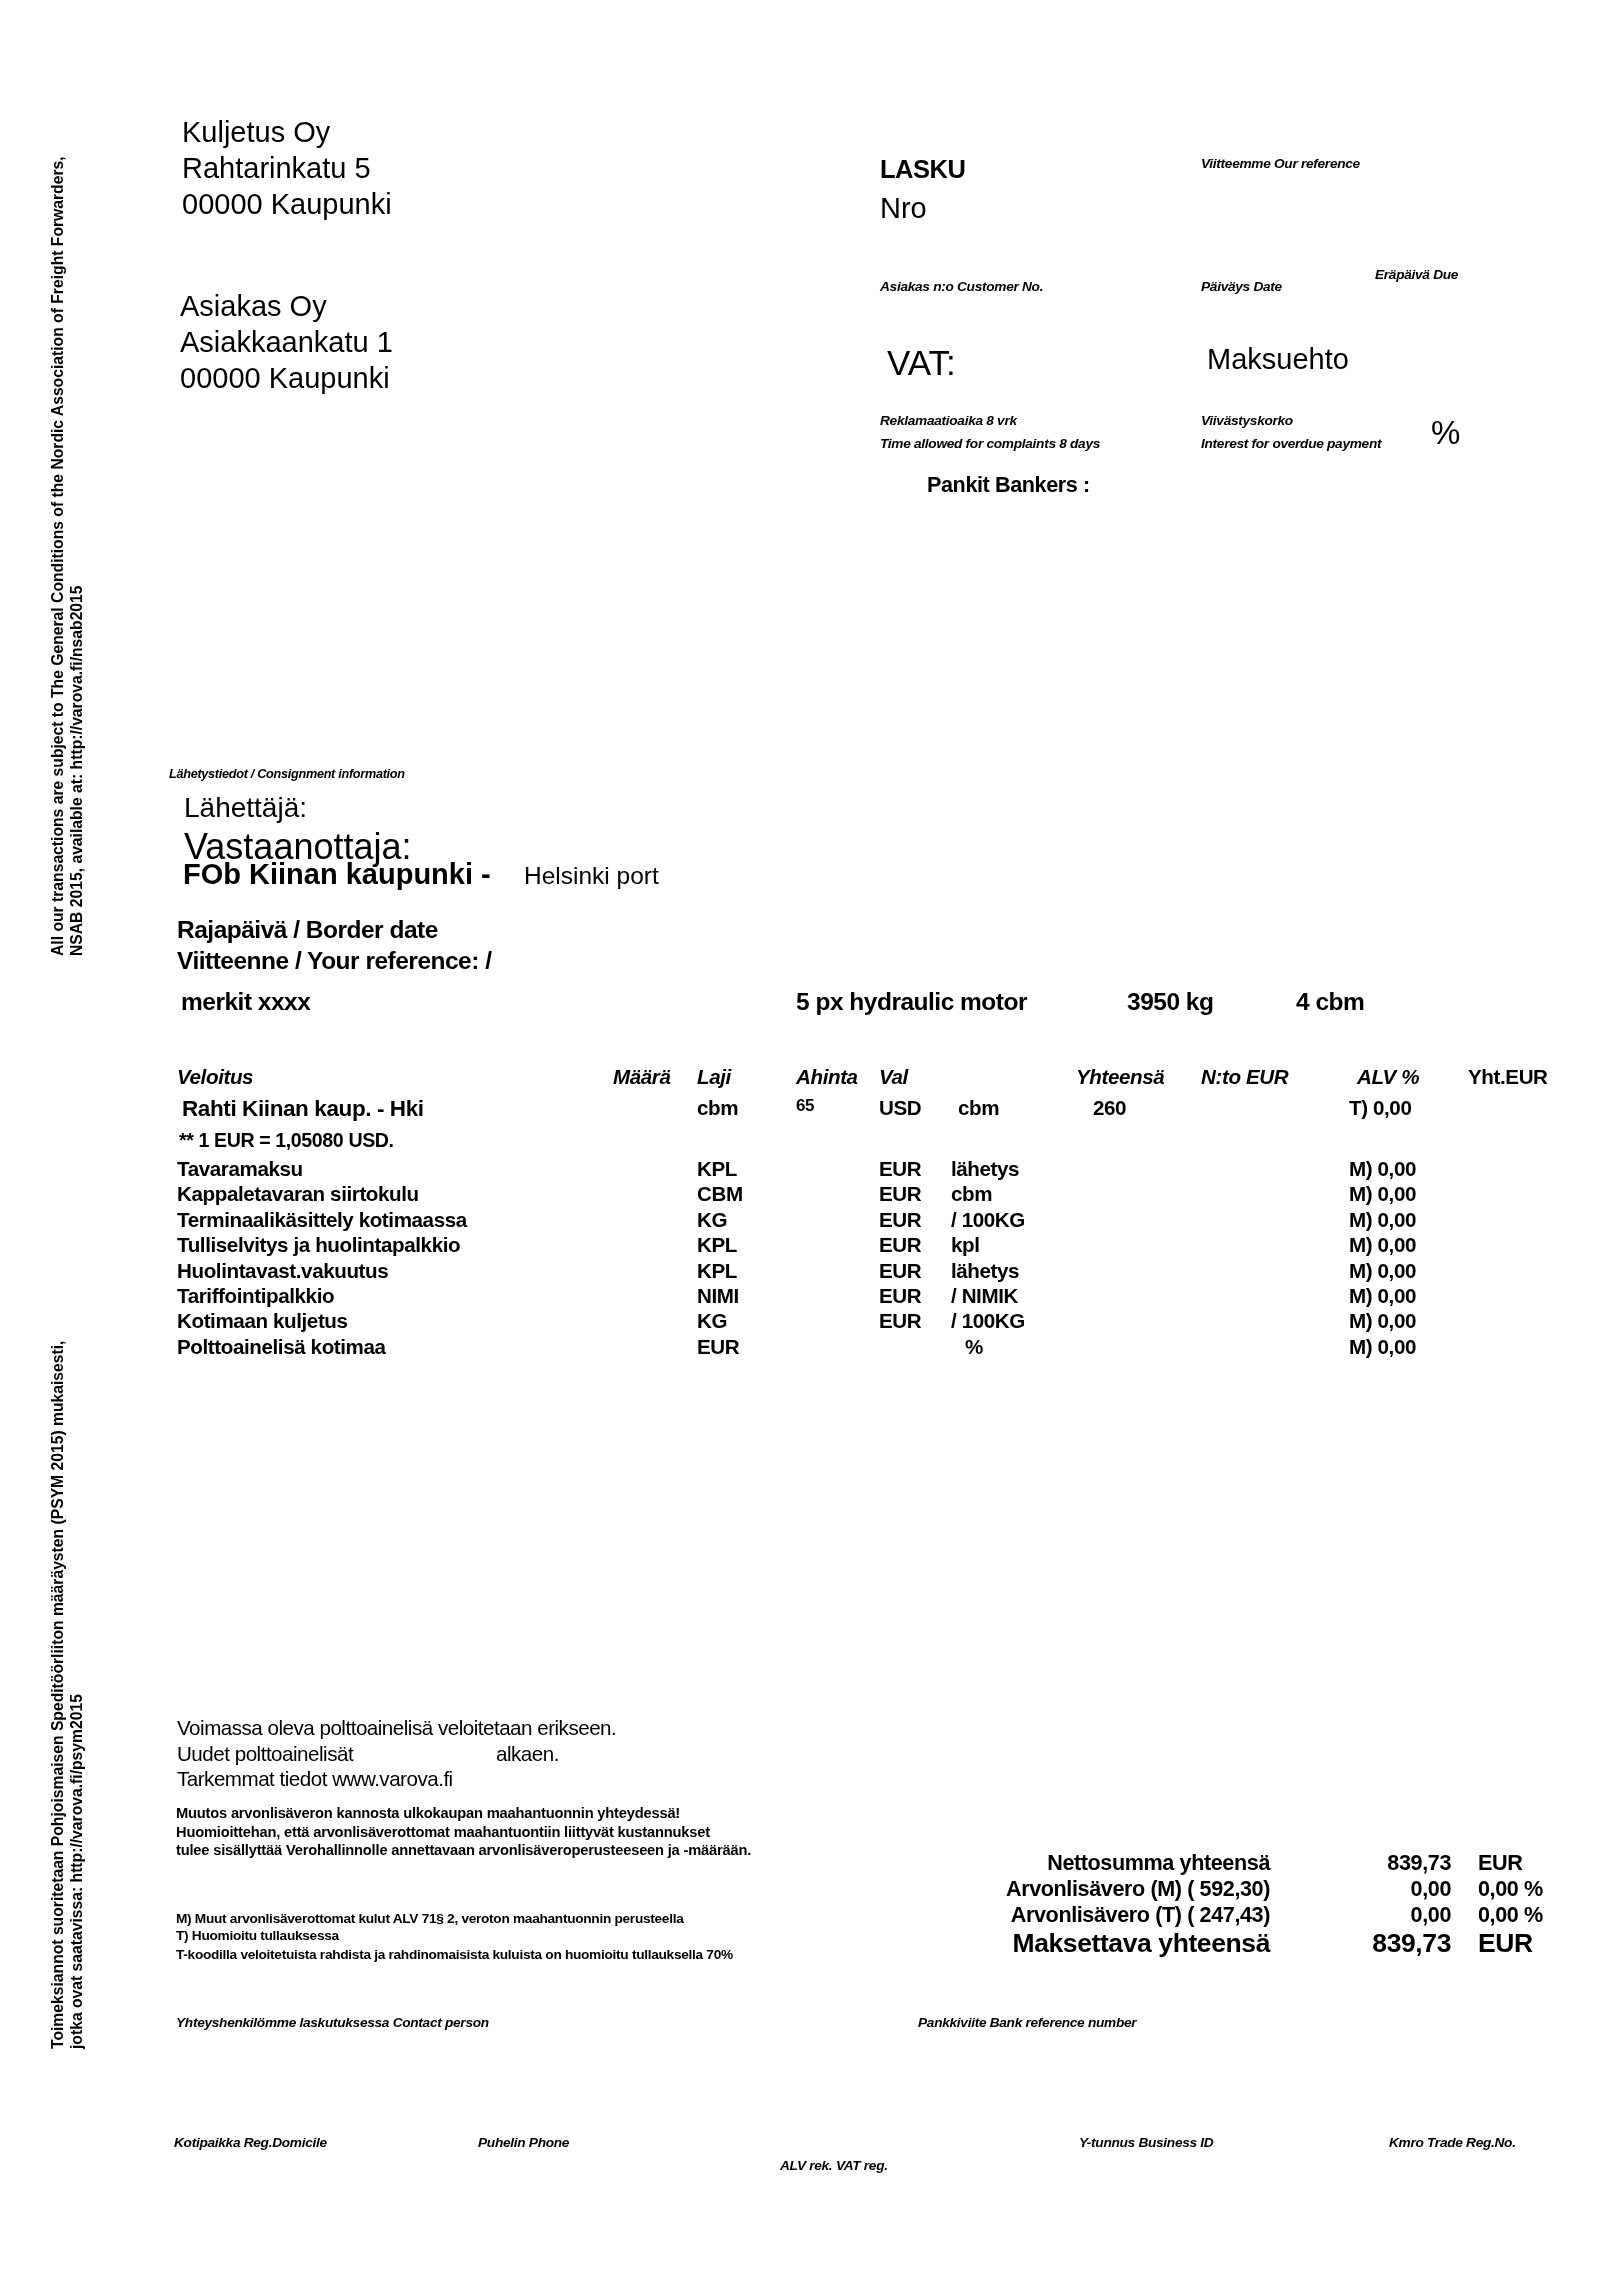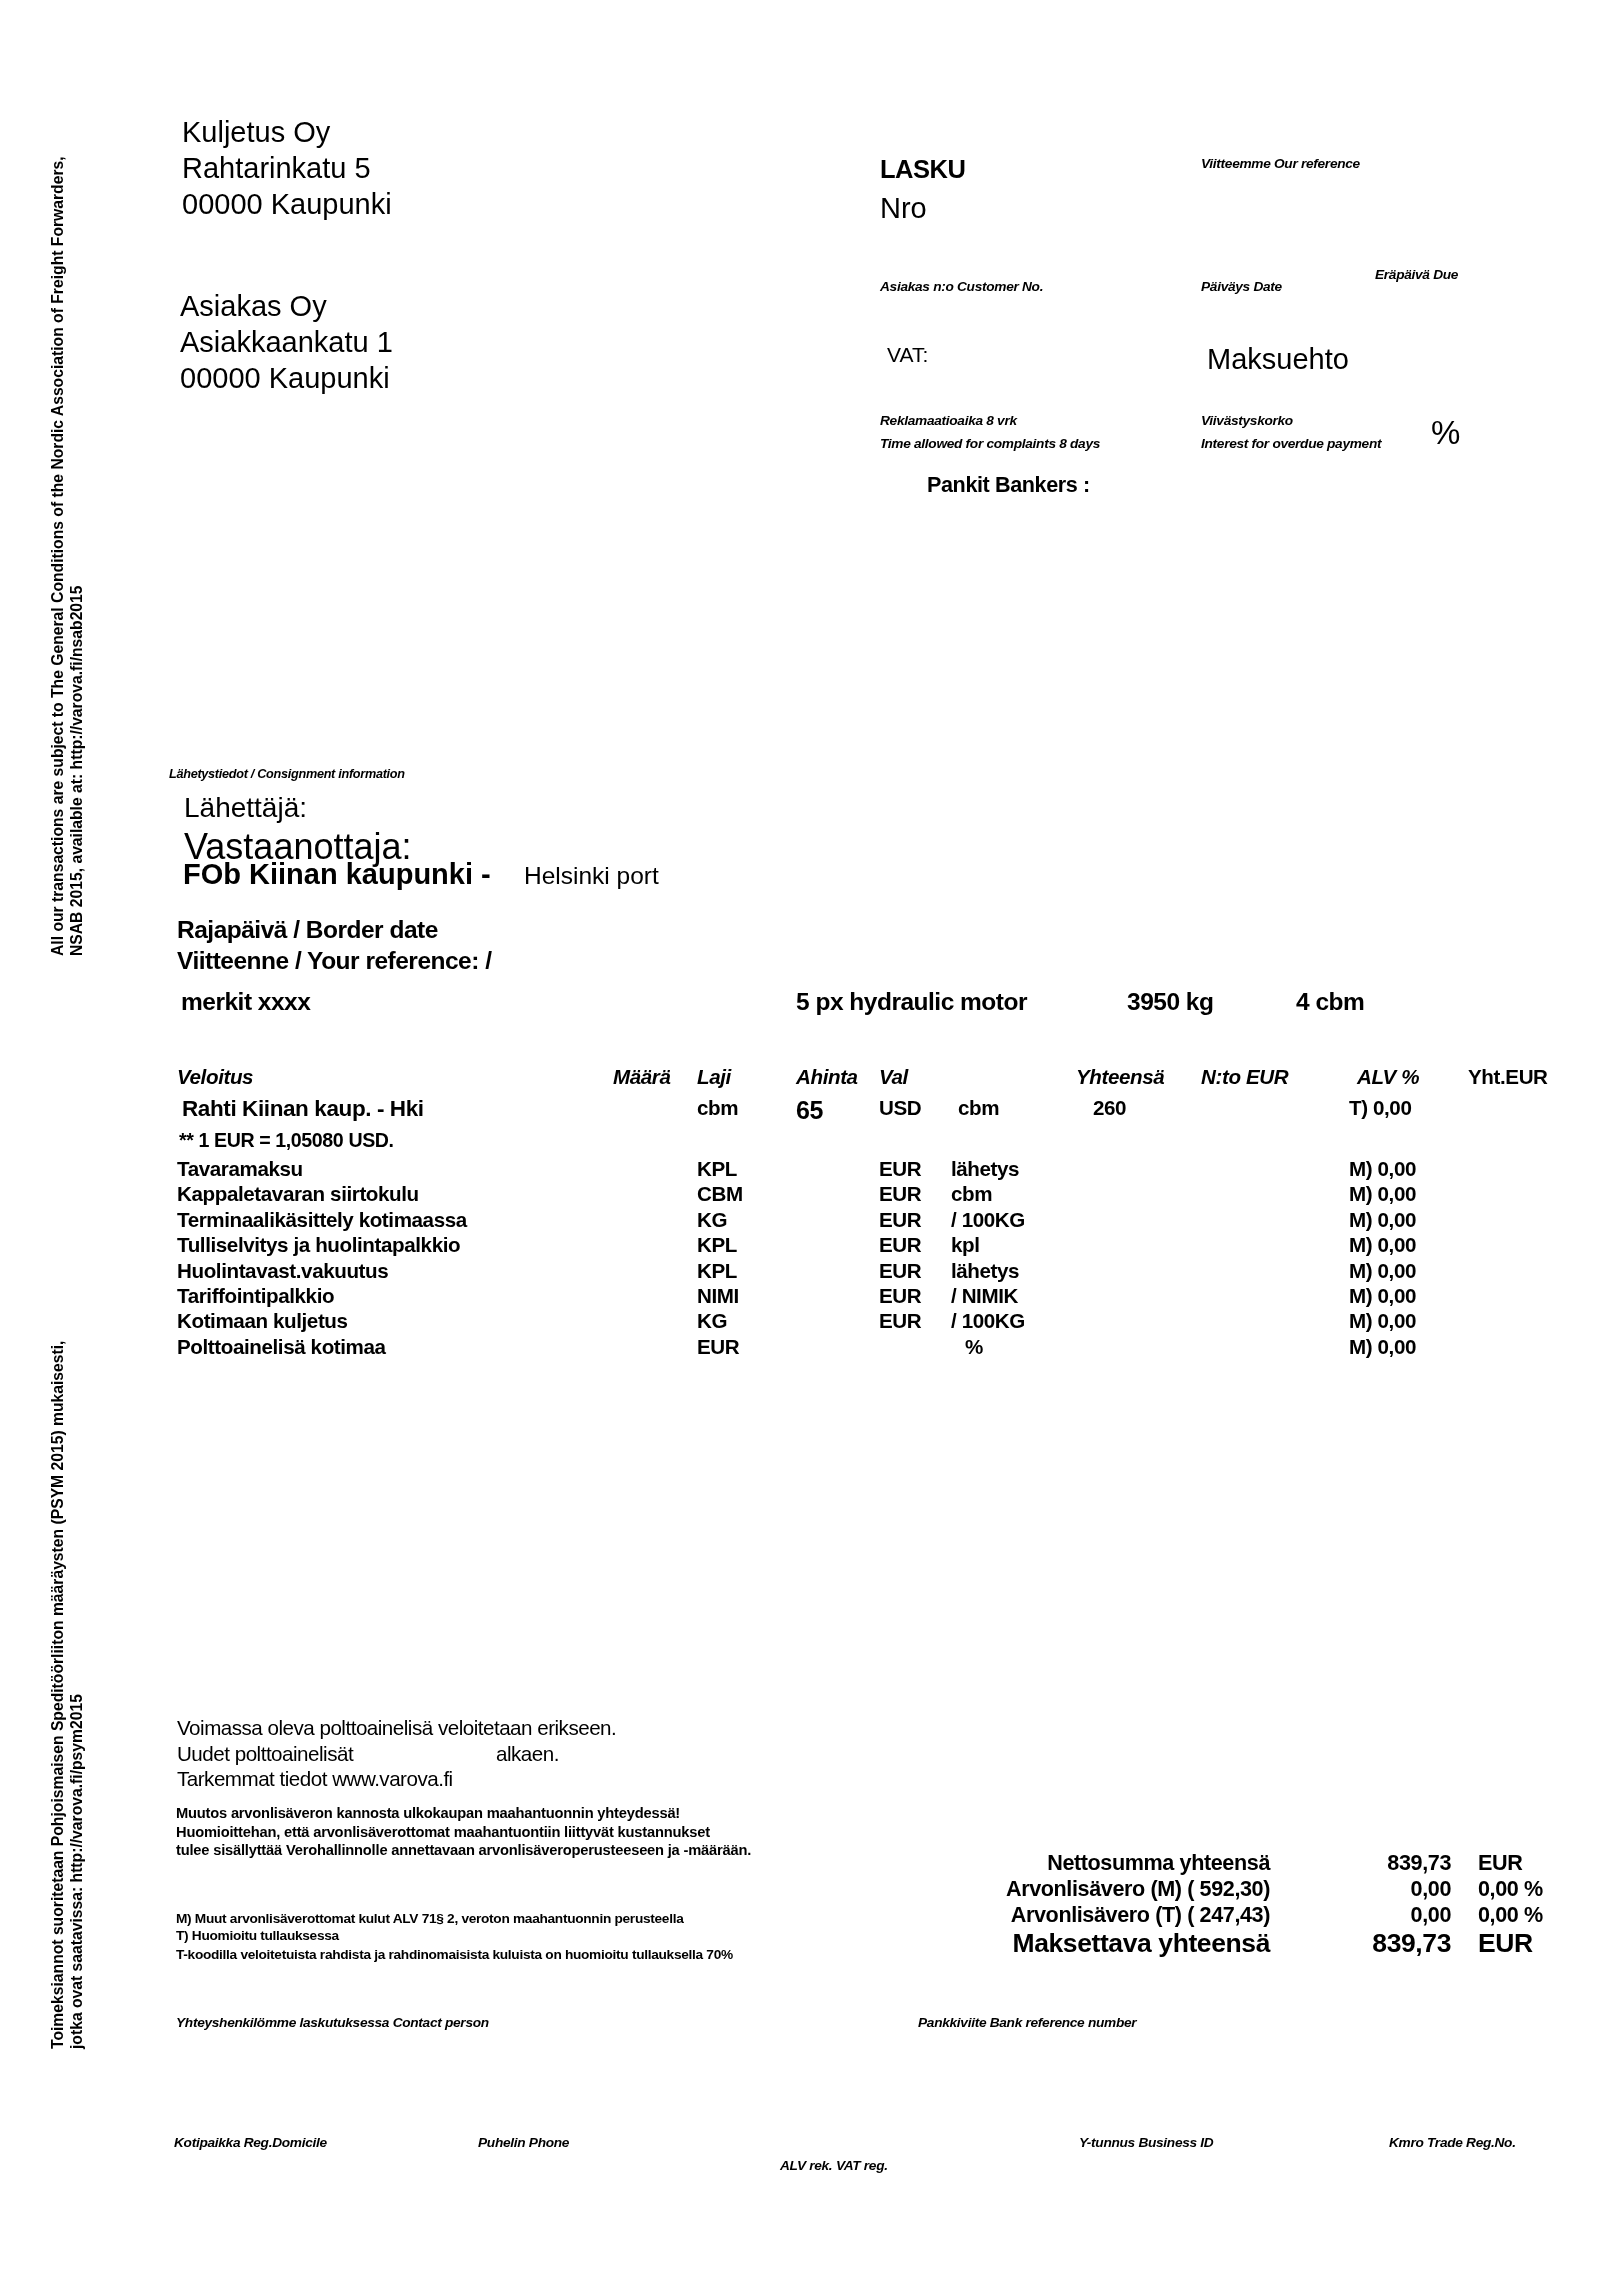--- a/index.html
+++ b/index.html
@@ -39,21 +39,21 @@
 </div>
 
 <div class="abs" style="left:880px; top:155px; font-size:25.5px; font-weight:900; letter-spacing:-0.5px;">LASKU</div>
 <div class="abs" style="left:880px; top:192px; font-size:29px;">Nro</div>
 <div class="abs it-sm" style="left:1201px; top:156px;">Viitteemme   Our reference</div>
 
 <div class="abs it-sm" style="left:880px; top:279px;">Asiakas n:o  Customer No.</div>
 <div class="abs it-sm" style="left:1201px; top:279px;">Päiväys  Date</div>
 <div class="abs it-sm" style="left:1375px; top:267px;">Eräpäivä  Due</div>
 
-<div class="abs" style="left:887px; top:343px; font-size:21px;">VAT:</div>
+<div class="abs" style="left:887px; top:343px; font-size:35px;">VAT:</div>
 <div class="abs" style="left:1207px; top:343px; font-size:29px;">Maksuehto</div>
 
 <div class="abs it-sm" style="left:880px; top:410px; line-height:22.5px;">
   <div>Reklamaatioaika 8 vrk</div>
   <div>Time allowed for complaints 8 days</div>
 </div>
 <div class="abs it-sm" style="left:1201px; top:410px; line-height:22.5px;">
   <div>Viivästyskorko</div>
   <div>Interest for overdue payment</div>
 </div>
@@ -82,21 +82,21 @@
   <span style="left:1076px;">Yhteensä</span>
   <span style="left:1201px;">N:to EUR</span>
   <span style="left:1357px;">ALV %</span>
   <span style="left:1468px; font-style:normal;">Yht.EUR</span>
 </div>
 
 <div class="row" style="top:1096px; font-size:22.5px;">
   <span style="left:182px;">Rahti Kiinan kaup. - Hki</span>
 
   <span style="left:697px; font-size:20.6px;">cbm</span>
-  <span style="left:796px; font-size:25px;">65</span>
+  <span style="left:796px; font-size:17px;">65</span>
   <span style="left:879px; font-size:20.6px;">USD</span>
   <span style="left:958px; font-size:20.6px;">cbm</span>
   <span style="left:1093px; font-size:20.6px;">260</span>
 
   <span style="left:1349px; font-size:20.6px;">T) 0,00</span>
 
 </div>
 
 <div class="abs" style="left:179px; top:1129px; font-size:19.6px; font-weight:bold; letter-spacing:-0.4px;">** 1 EUR = 1,05080 USD.</div>
 

